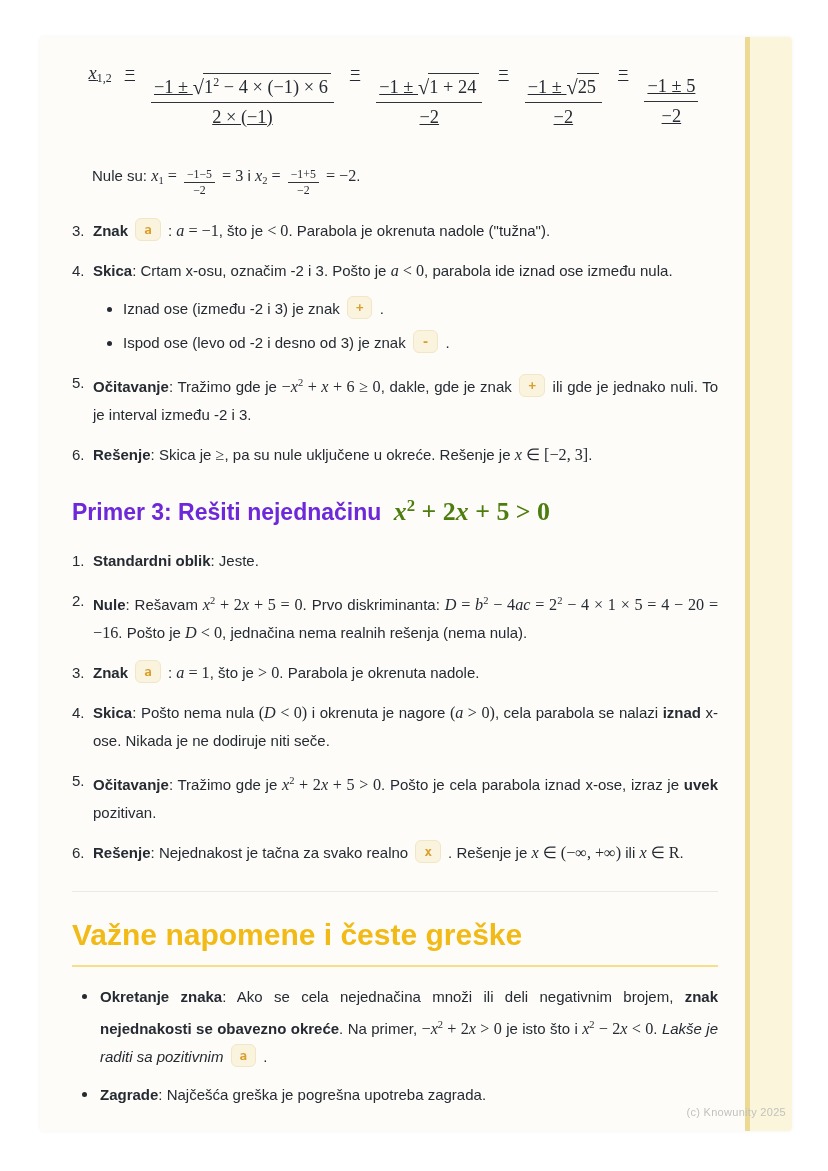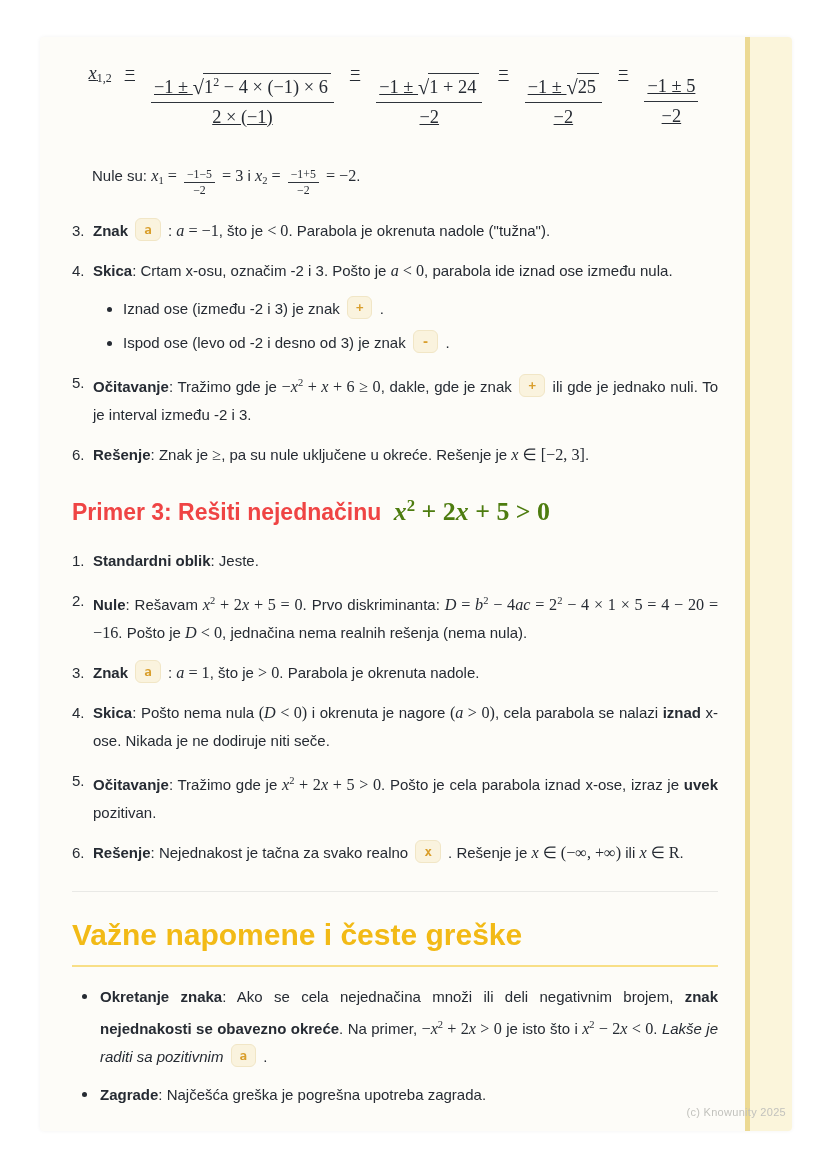--- a/index.html
+++ b/index.html
@@ -83,21 +83,21 @@
   .uli { position: relative; margin-bottom: 6px; }
   .sub-bullets .uli { padding-left: 30px; }
   .sub-bullets .bullet-dot { left: 14px; }
   .bullet-dot {
     position: absolute; top: 11.5px; left: 10px;
     width: 5px; height: 5px; border-radius: 50%;
     background: #262B33;
   }
   
   .h3 { margin: 22px 0 18px 0; font-size: 23px; line-height: 30px; }
-  .h3-title { color: #ef4444; font-weight: 700; }
+  .h3-title { color: #6d28d9; font-weight: 700; }
   .h3-math { font-family: "Liberation Serif", serif; color: #4d7c0f; margin-left: 6px; font-size: 24px; }
   .divider { border: none; border-top: 1px solid #E9E9E6; margin: 24px 0 0 0; }
   .h2 {
     margin: 26px 0 0 0;
     font-size: 30px; line-height: 34px;
     color: #F2BA16; font-weight: 700;
     padding-bottom: 13px;
     border-bottom: 2px solid #F8DF87;
   }
   .notes { margin-top: 16px; }
@@ -161,21 +161,21 @@
             <div class="uli-body"><span class="seg-t">Ispod ose (levo od -2 i desno od 3) je znak </span><span class="seg-badge">-</span><span class="seg-t"> .</span></div>
           </div>
         </div>
       </div>
       <div class="oli">
         <span class="oli-num">5.</span>
         <div class="oli-body"><span class="seg-b">Očitavanje</span><span class="seg-t">: Tražimo gde je </span><span class="seg-mr">−</span><span class="seg-mi">x</span><span class="seg-sup">2</span><span class="seg-mr"> + </span><span class="seg-mi">x</span><span class="seg-mr"> + 6 ≥ 0</span><span class="seg-t">, dakle, gde je znak </span><span class="seg-badge">+</span><span class="seg-t"> ili gde je jednako nuli. To je interval između -2 i 3.</span></div>
       </div>
       <div class="oli">
         <span class="oli-num">6.</span>
-        <div class="oli-body"><span class="seg-b">Rešenje</span><span class="seg-t">: Znak je </span><span class="seg-mr">≥</span><span class="seg-t">, pa su nule uključene u okreće. Rešenje je </span><span class="seg-mi">x</span><span class="seg-mr"> ∈ [−2, 3]</span><span class="seg-t">.</span></div>
+        <div class="oli-body"><span class="seg-b">Rešenje</span><span class="seg-t">: Skica je </span><span class="seg-mr">≥</span><span class="seg-t">, pa su nule uključene u okreće. Rešenje je </span><span class="seg-mi">x</span><span class="seg-mr"> ∈ [−2, 3]</span><span class="seg-t">.</span></div>
       </div>
     </div>
 
     <h3 class="h3">
       <span class="h3-title">Primer 3: Rešiti nejednačinu</span>
       <span class="h3-math"><span class="seg-mi">x</span><span class="seg-sup">2</span><span class="seg-mr"> + 2</span><span class="seg-mi">x</span><span class="seg-mr"> + 5 &gt; 0</span></span>
     </h3>
 
     <div class="olist">
       <div class="oli">

